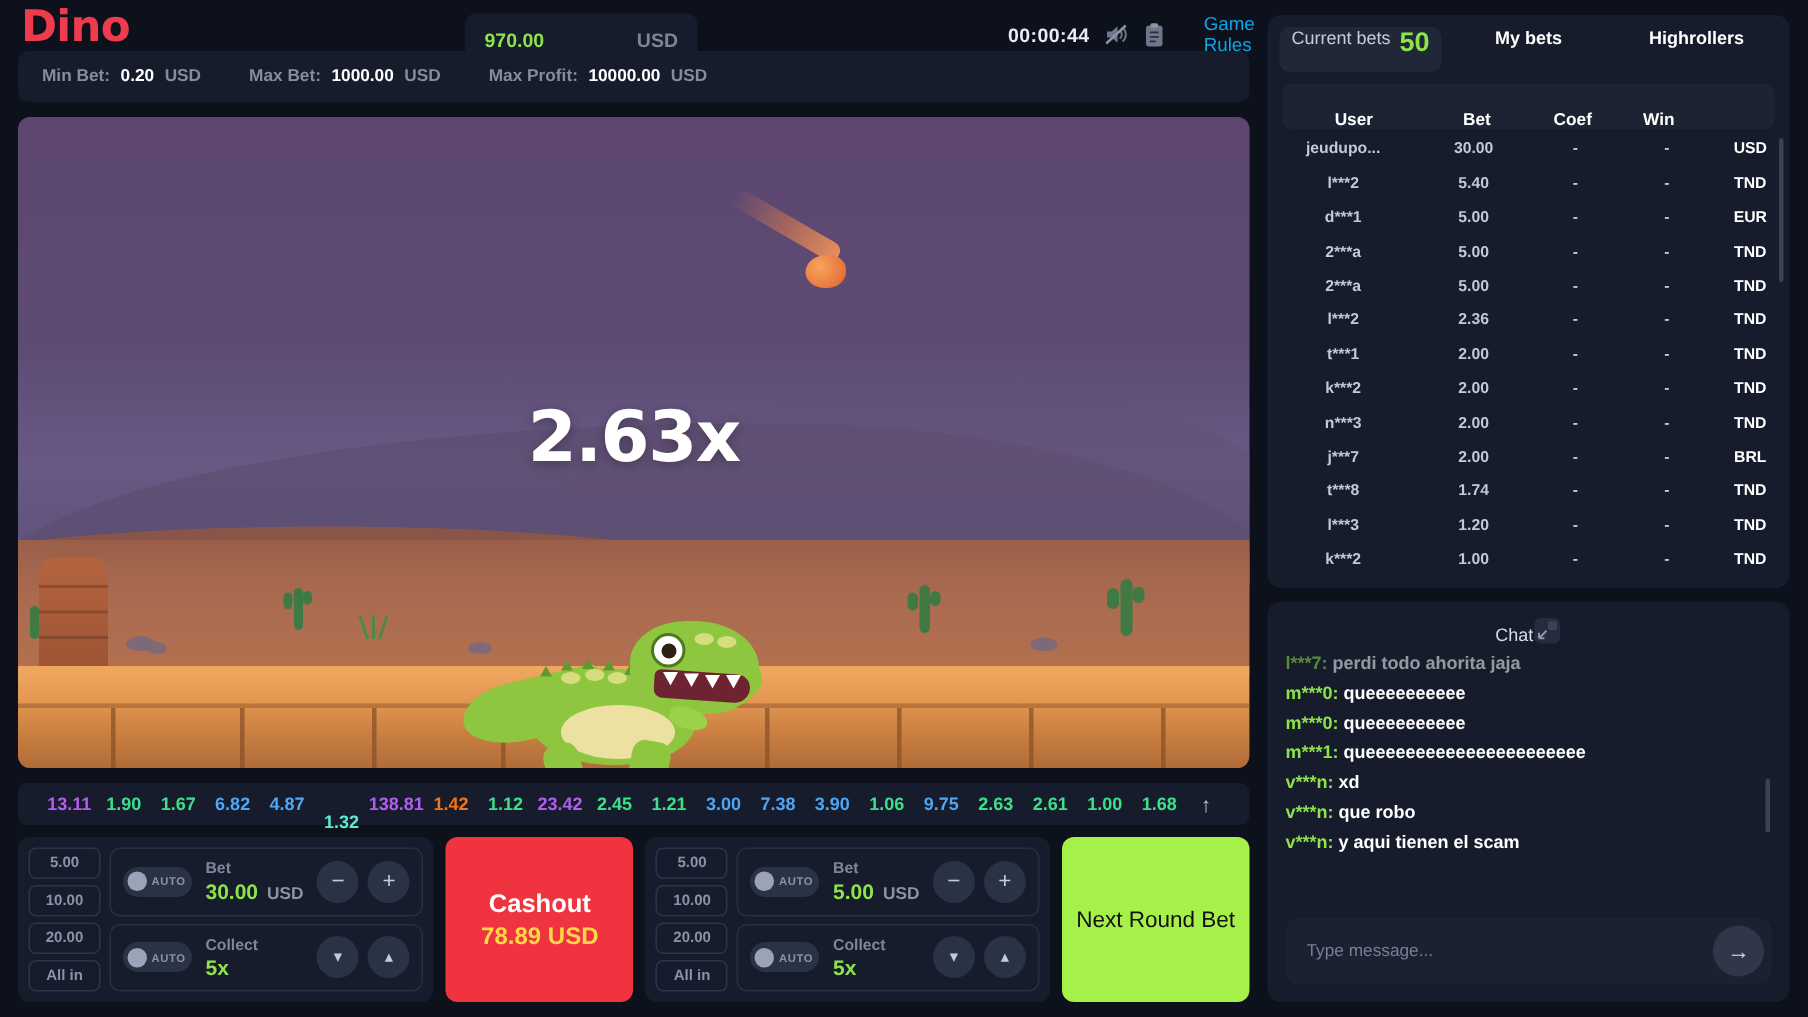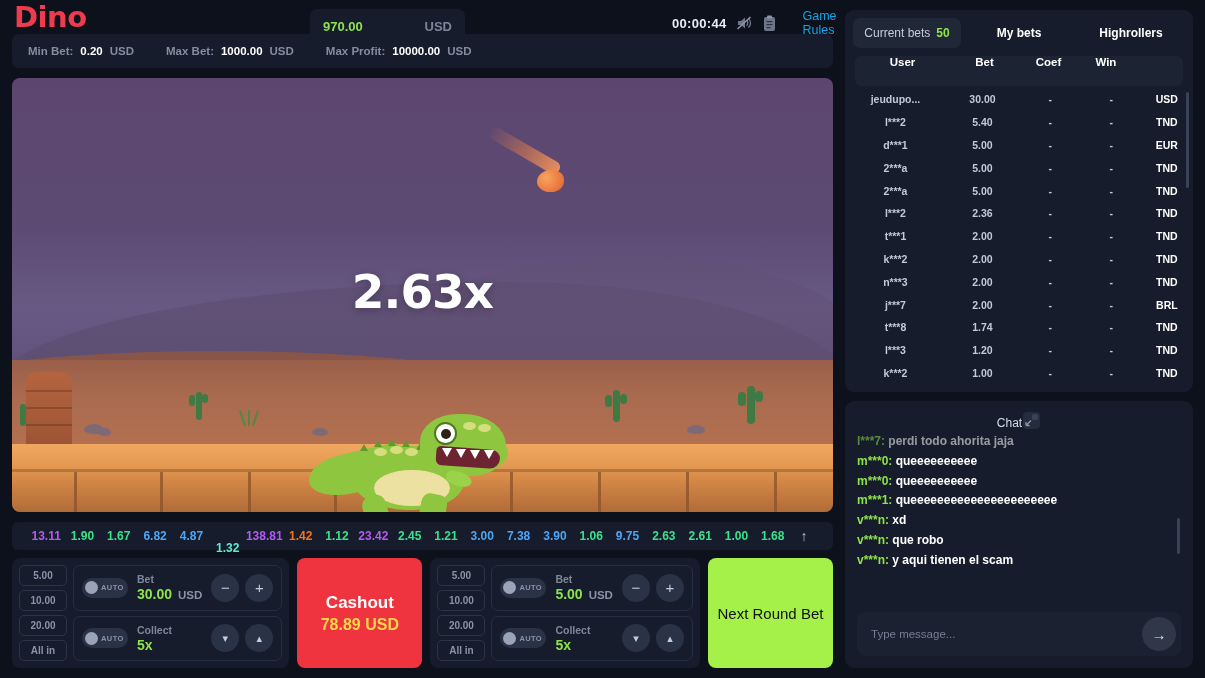--- a/index.html
+++ b/index.html
@@ -249,29 +249,29 @@
 
   
   .right { width: 360px; height: 678px; padding: 10px 12px 10px 0; display: flex; flex-direction: column; gap: 9px; }
   .bets-card {
     background: #161c2b; border-radius: 9px; height: 382px;
     display: flex; flex-direction: column; padding: 8px 0 0 0; overflow: hidden;
   }
   .tabs { display: flex; align-items: center; padding: 0 8px; gap: 4px; flex: none; }
   .tab {
     flex: 1; height: 30px; border-radius: 7px; display: flex;
-    align-items: center; justify-content: center; gap: 6px;
+    justify-content: center; gap: 6px;
     font-size: 12px; font-weight: bold; color: #ffffff; cursor: pointer;
   }
   .tab.active { background: #202737; }
   .tab.active .tab-label { color: #c6ccdb; font-weight: normal; }
-  .tab-count { color: #8ee34a; font-size: 12px; font-weight: bold; }
+  .tab-count { color: #8ee34a; font-size: 18px; font-weight: bold; }
   .thead {
     margin: 8px 10px 0 10px; height: 30px; border-radius: 6px; background: #1c2332;
-    display: flex; align-items: flex-start; flex: none;
+    display: flex; align-items: flex-end; flex: none;
   }
   .th { font-size: 11.5px; font-weight: bold; color: #ffffff; text-align: center; }
   .c-user { width: 29%; } .c-bet { width: 21%; } .c-coef { width: 18%; }
   .c-win { width: 17%; } .c-cur { width: 15%; }
   .tbody { flex: 1; overflow: hidden; position: relative; padding-top: 2px; }
   .trow { height: 22.8px; display: flex; align-items: center; }
   .td { font-size: 10.5px; font-weight: bold; color: #c2c9d9; text-align: center; }
   .td.cur { color: #ffffff; }
   .scrollbar {
     position: absolute; right: 4px; top: 6px; width: 3px; height: 96px;

